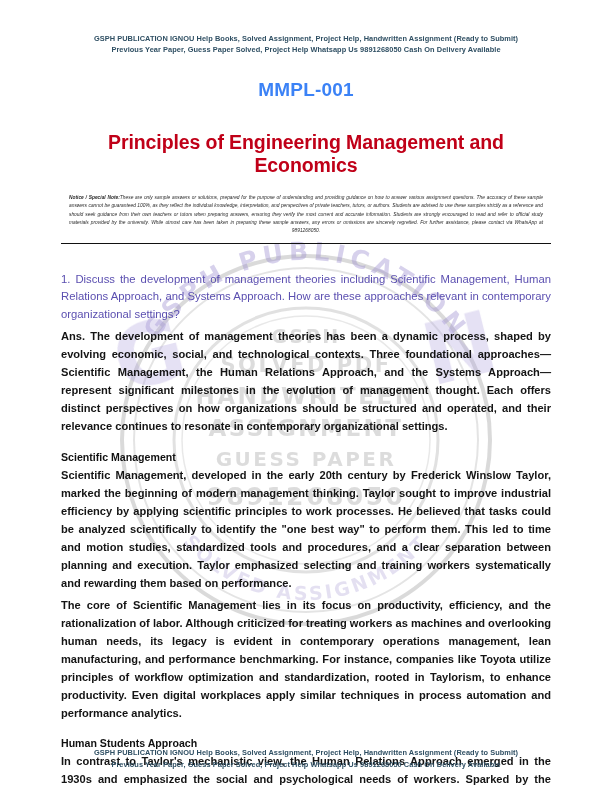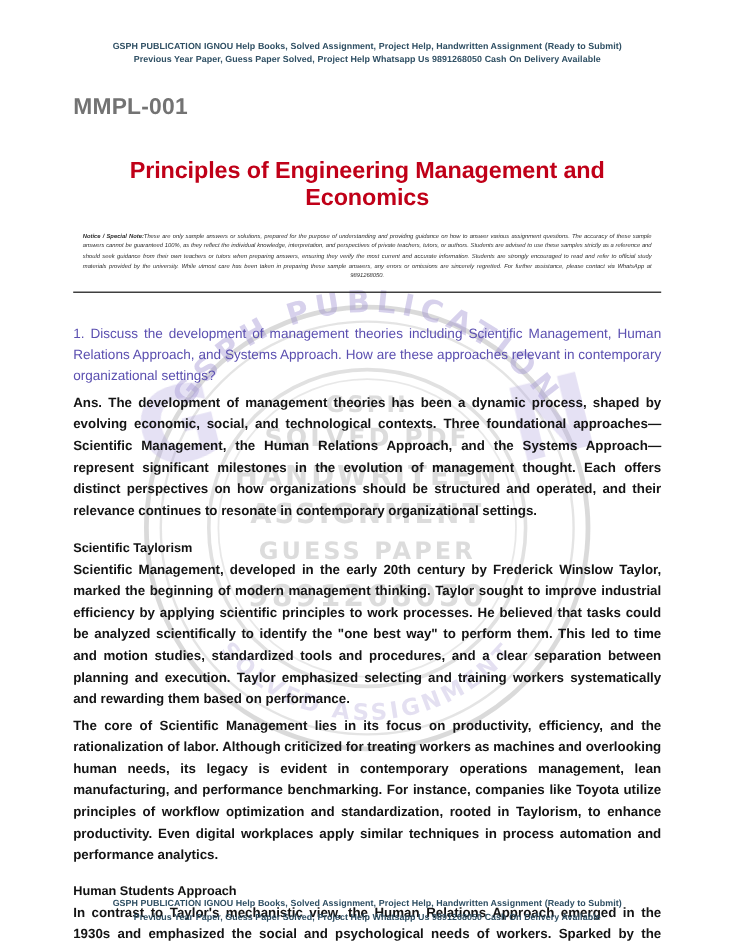--- a/index.html
+++ b/index.html
@@ -49,21 +49,22 @@
     text-align: center;
     color: #2f4f63;
     font-size: 7.4px;
     font-weight: bold;
     line-height: 1.55;
     letter-spacing: 0.06px;
   }
   .page-header .hdr-line { display: block; }
 
   .doc-code {
-    color: #737373;
+    text-align: center;
+    color: #3b82f6;
     font-weight: bold;
     font-size: 19px;
     margin-top: 23px;
     letter-spacing: 0.2px;
   }
 
   .doc-title {
     text-align: center;
     color: #c00018;
     font-weight: bold;
@@ -189,21 +190,21 @@
     <div class="notice">
       <b>Notice / Special Note:</b><span>These are only sample answers or solutions, prepared for the purpose of understanding and providing guidance on how to answer various assignment questions. The accuracy of these sample answers cannot be guaranteed 100%, as they reflect the individual knowledge, interpretation, and perspectives of private teachers, tutors, or authors. Students are advised to use these samples strictly as a reference and should seek guidance from their own teachers or tutors when preparing answers, ensuring they verify the most current and accurate information. Students are strongly encouraged to read and refer to official study materials provided by the university. While utmost care has been taken in preparing these sample answers, any errors or omissions are sincerely regretted. For further assistance, please contact via WhatsApp at 9891268050.</span>
     </div>
 
     <hr class="divider">
 
     <div class="question">1. Discuss the development of management theories including Scientific Management, Human Relations Approach, and Systems Approach. How are these approaches relevant in contemporary organizational settings?</div>
 
     <div class="para">Ans. The development of management theories has been a dynamic process, shaped by evolving economic, social, and technological contexts. Three foundational approaches—Scientific Management, the Human Relations Approach, and the Systems Approach—represent significant milestones in the evolution of management thought. Each offers distinct perspectives on how organizations should be structured and operated, and their relevance continues to resonate in contemporary organizational settings.</div>
 
-    <div class="subhead">Scientific Taylorism</div>
+    <div class="subhead">Scientific Management</div>
 
     <div class="para">Scientific Management, developed in the early 20th century by Frederick Winslow Taylor, marked the beginning of modern management thinking. Taylor sought to improve industrial efficiency by applying scientific principles to work processes. He believed that tasks could be analyzed scientifically to identify the "one best way" to perform them. This led to time and motion studies, standardized tools and procedures, and a clear separation between planning and execution. Taylor emphasized selecting and training workers systematically and rewarding them based on performance.</div>
 
     <div class="para">The core of Scientific Management lies in its focus on productivity, efficiency, and the rationalization of labor. Although criticized for treating workers as machines and overlooking human needs, its legacy is evident in contemporary operations management, lean manufacturing, and performance benchmarking. For instance, companies like Toyota utilize principles of workflow optimization and standardization, rooted in Taylorism, to enhance productivity. Even digital workplaces apply similar techniques in process automation and performance analytics.</div>
 
     <div class="subhead">Human Students Approach</div>
 
     <div class="para">In contrast to Taylor's mechanistic view, the Human Relations Approach emerged in the 1930s and emphasized the social and psychological needs of workers. Sparked by the famous Hawthorne Studies conducted by Elton Mayo and his colleagues, this approach</div>
 
   </div>

